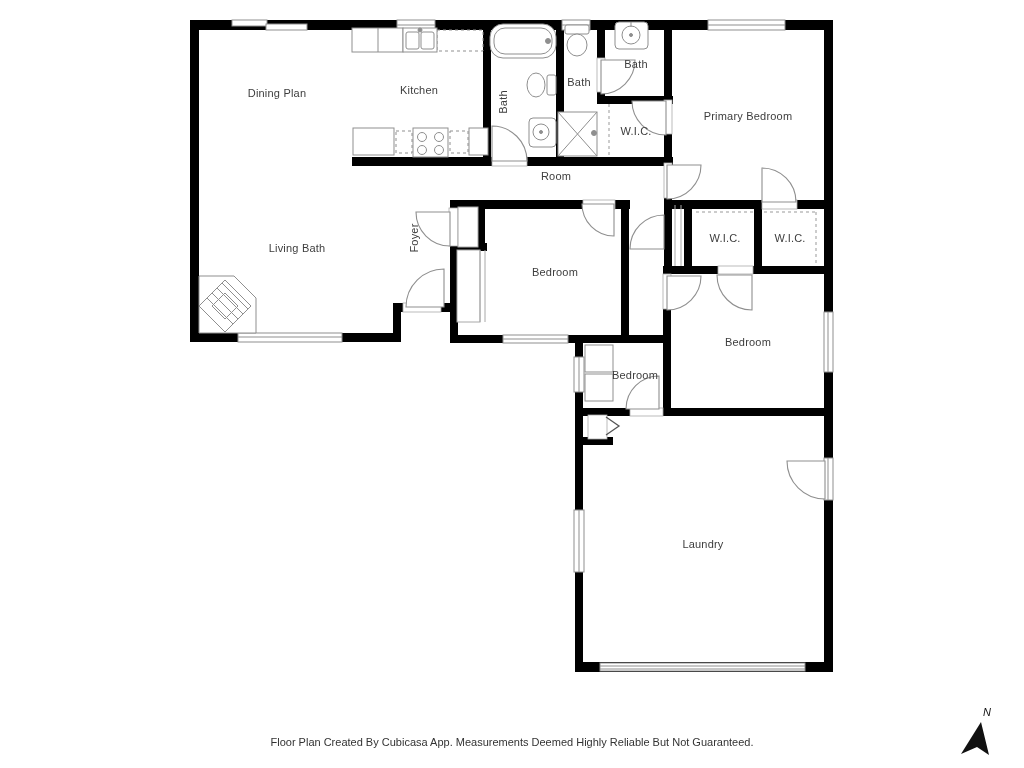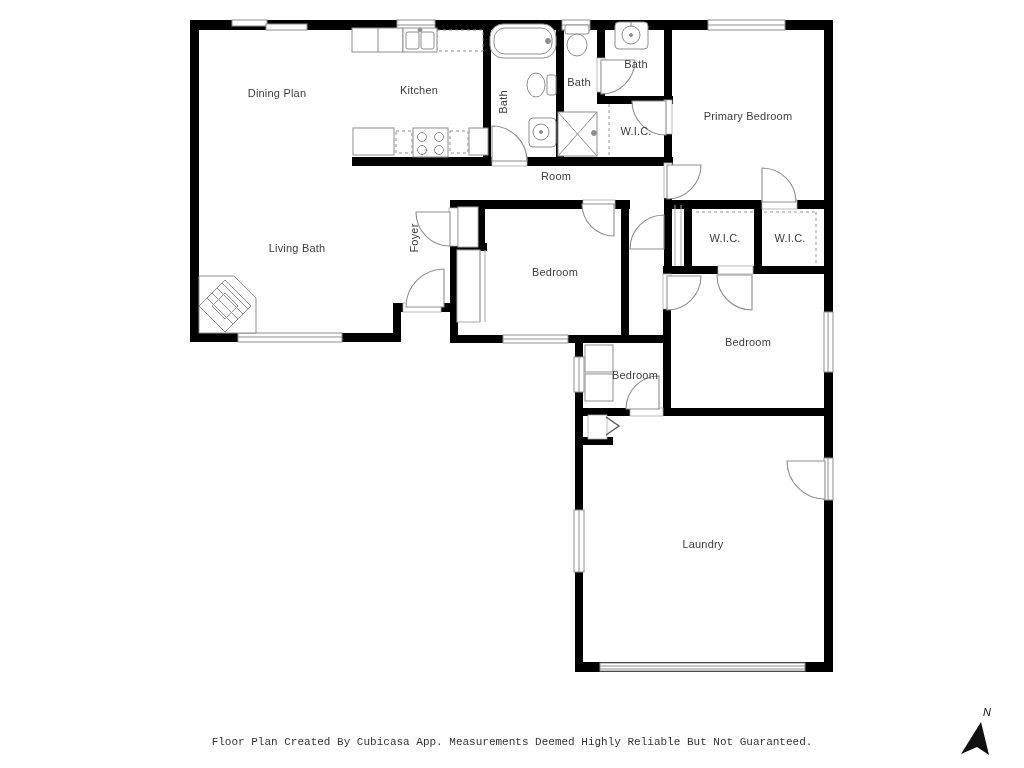--- a/index.html
+++ b/index.html
@@ -3,21 +3,21 @@
 <meta charset="utf-8">
 <style>
   html,body{margin:0;padding:0;background:#ffffff;}
   #stage{position:relative;width:1024px;height:768px;background:#ffffff;overflow:hidden;
          font-family:"Liberation Sans", sans-serif;}
   #plansvg{position:absolute;left:0;top:0;}
   .lbl{position:absolute;transform:translate(-50%,-50%);font-size:11px;color:#3d3d3d;
        white-space:nowrap;letter-spacing:.2px;}
   .lbl.rot{transform:translate(-50%,-50%) rotate(-90deg);}
   #footer-note{position:absolute;left:512px;top:742px;transform:translate(-50%,-50%);
-       font-size:11px;color:#333333;white-space:nowrap;font-family:Liberation Mono, monospace;}
+       font-size:11px;color:#333333;white-space:nowrap;}
   #north-label{position:absolute;left:987px;top:712px;transform:translate(-50%,-50%);
        font-size:11px;font-style:italic;color:#111111;}
 </style>
 </head>
 <body>
 
 <div id="stage">
 
 <svg id="plansvg" width="1024" height="768" viewBox="0 0 1024 768">
 

